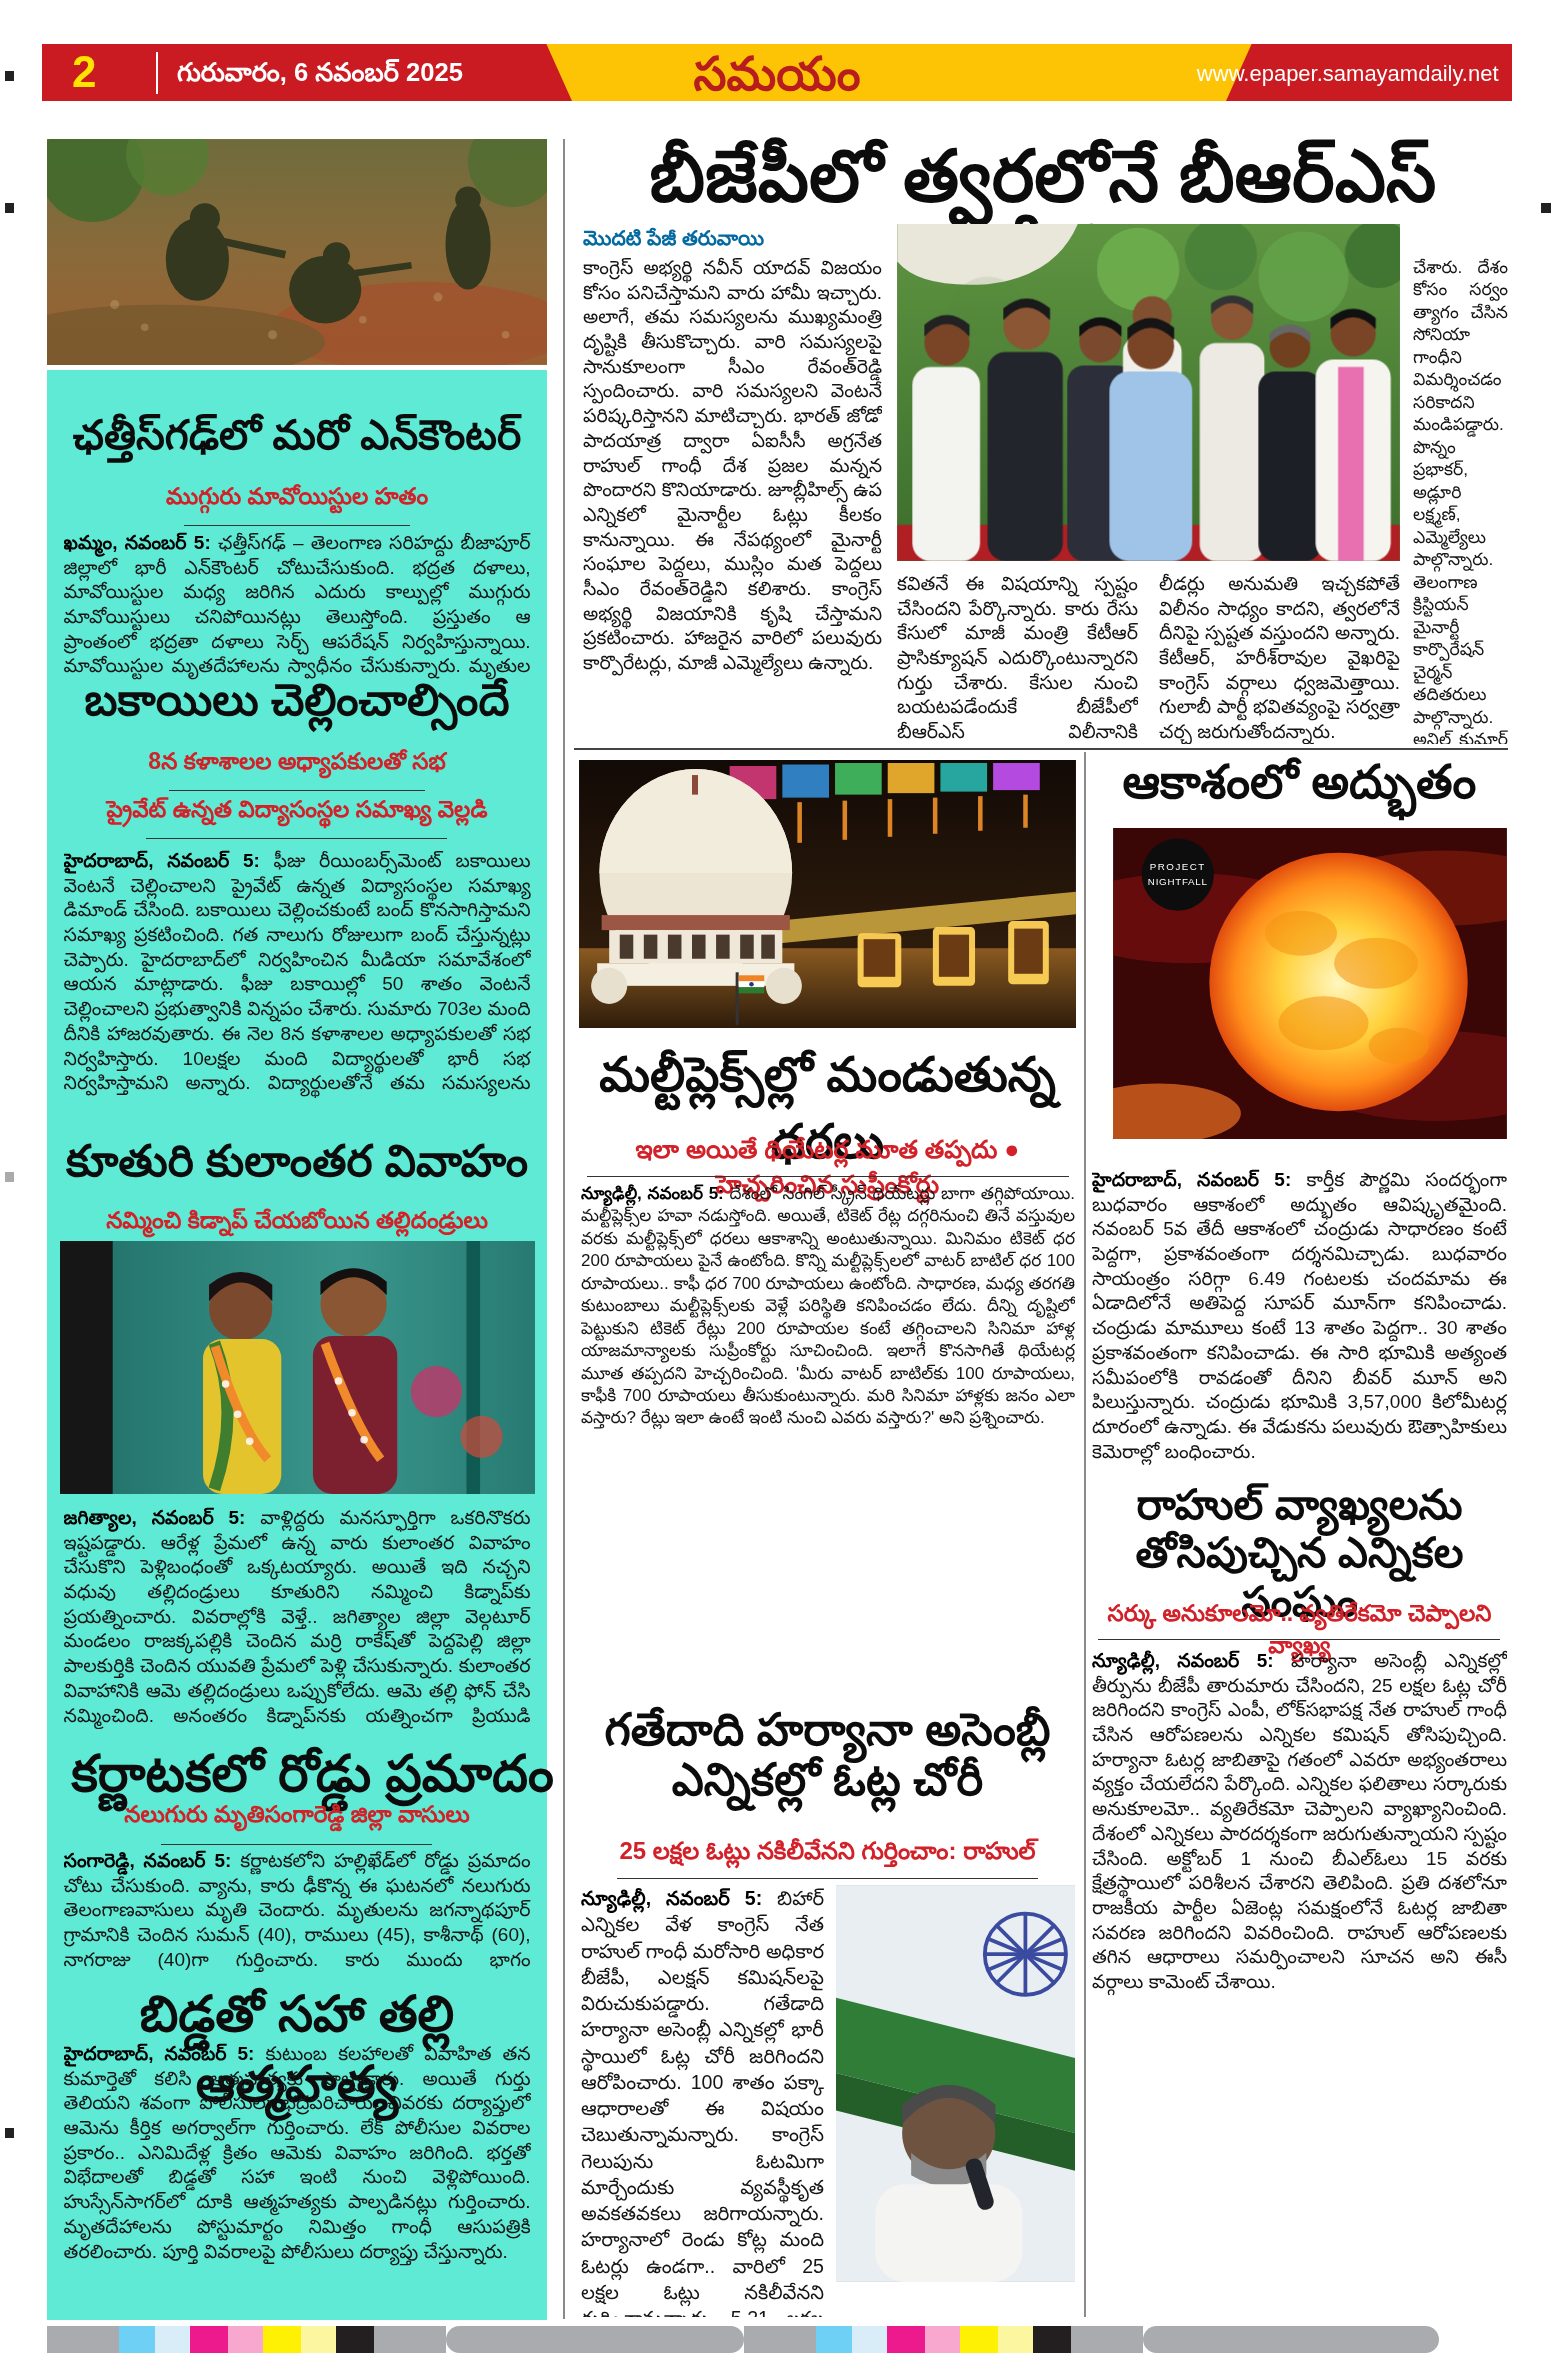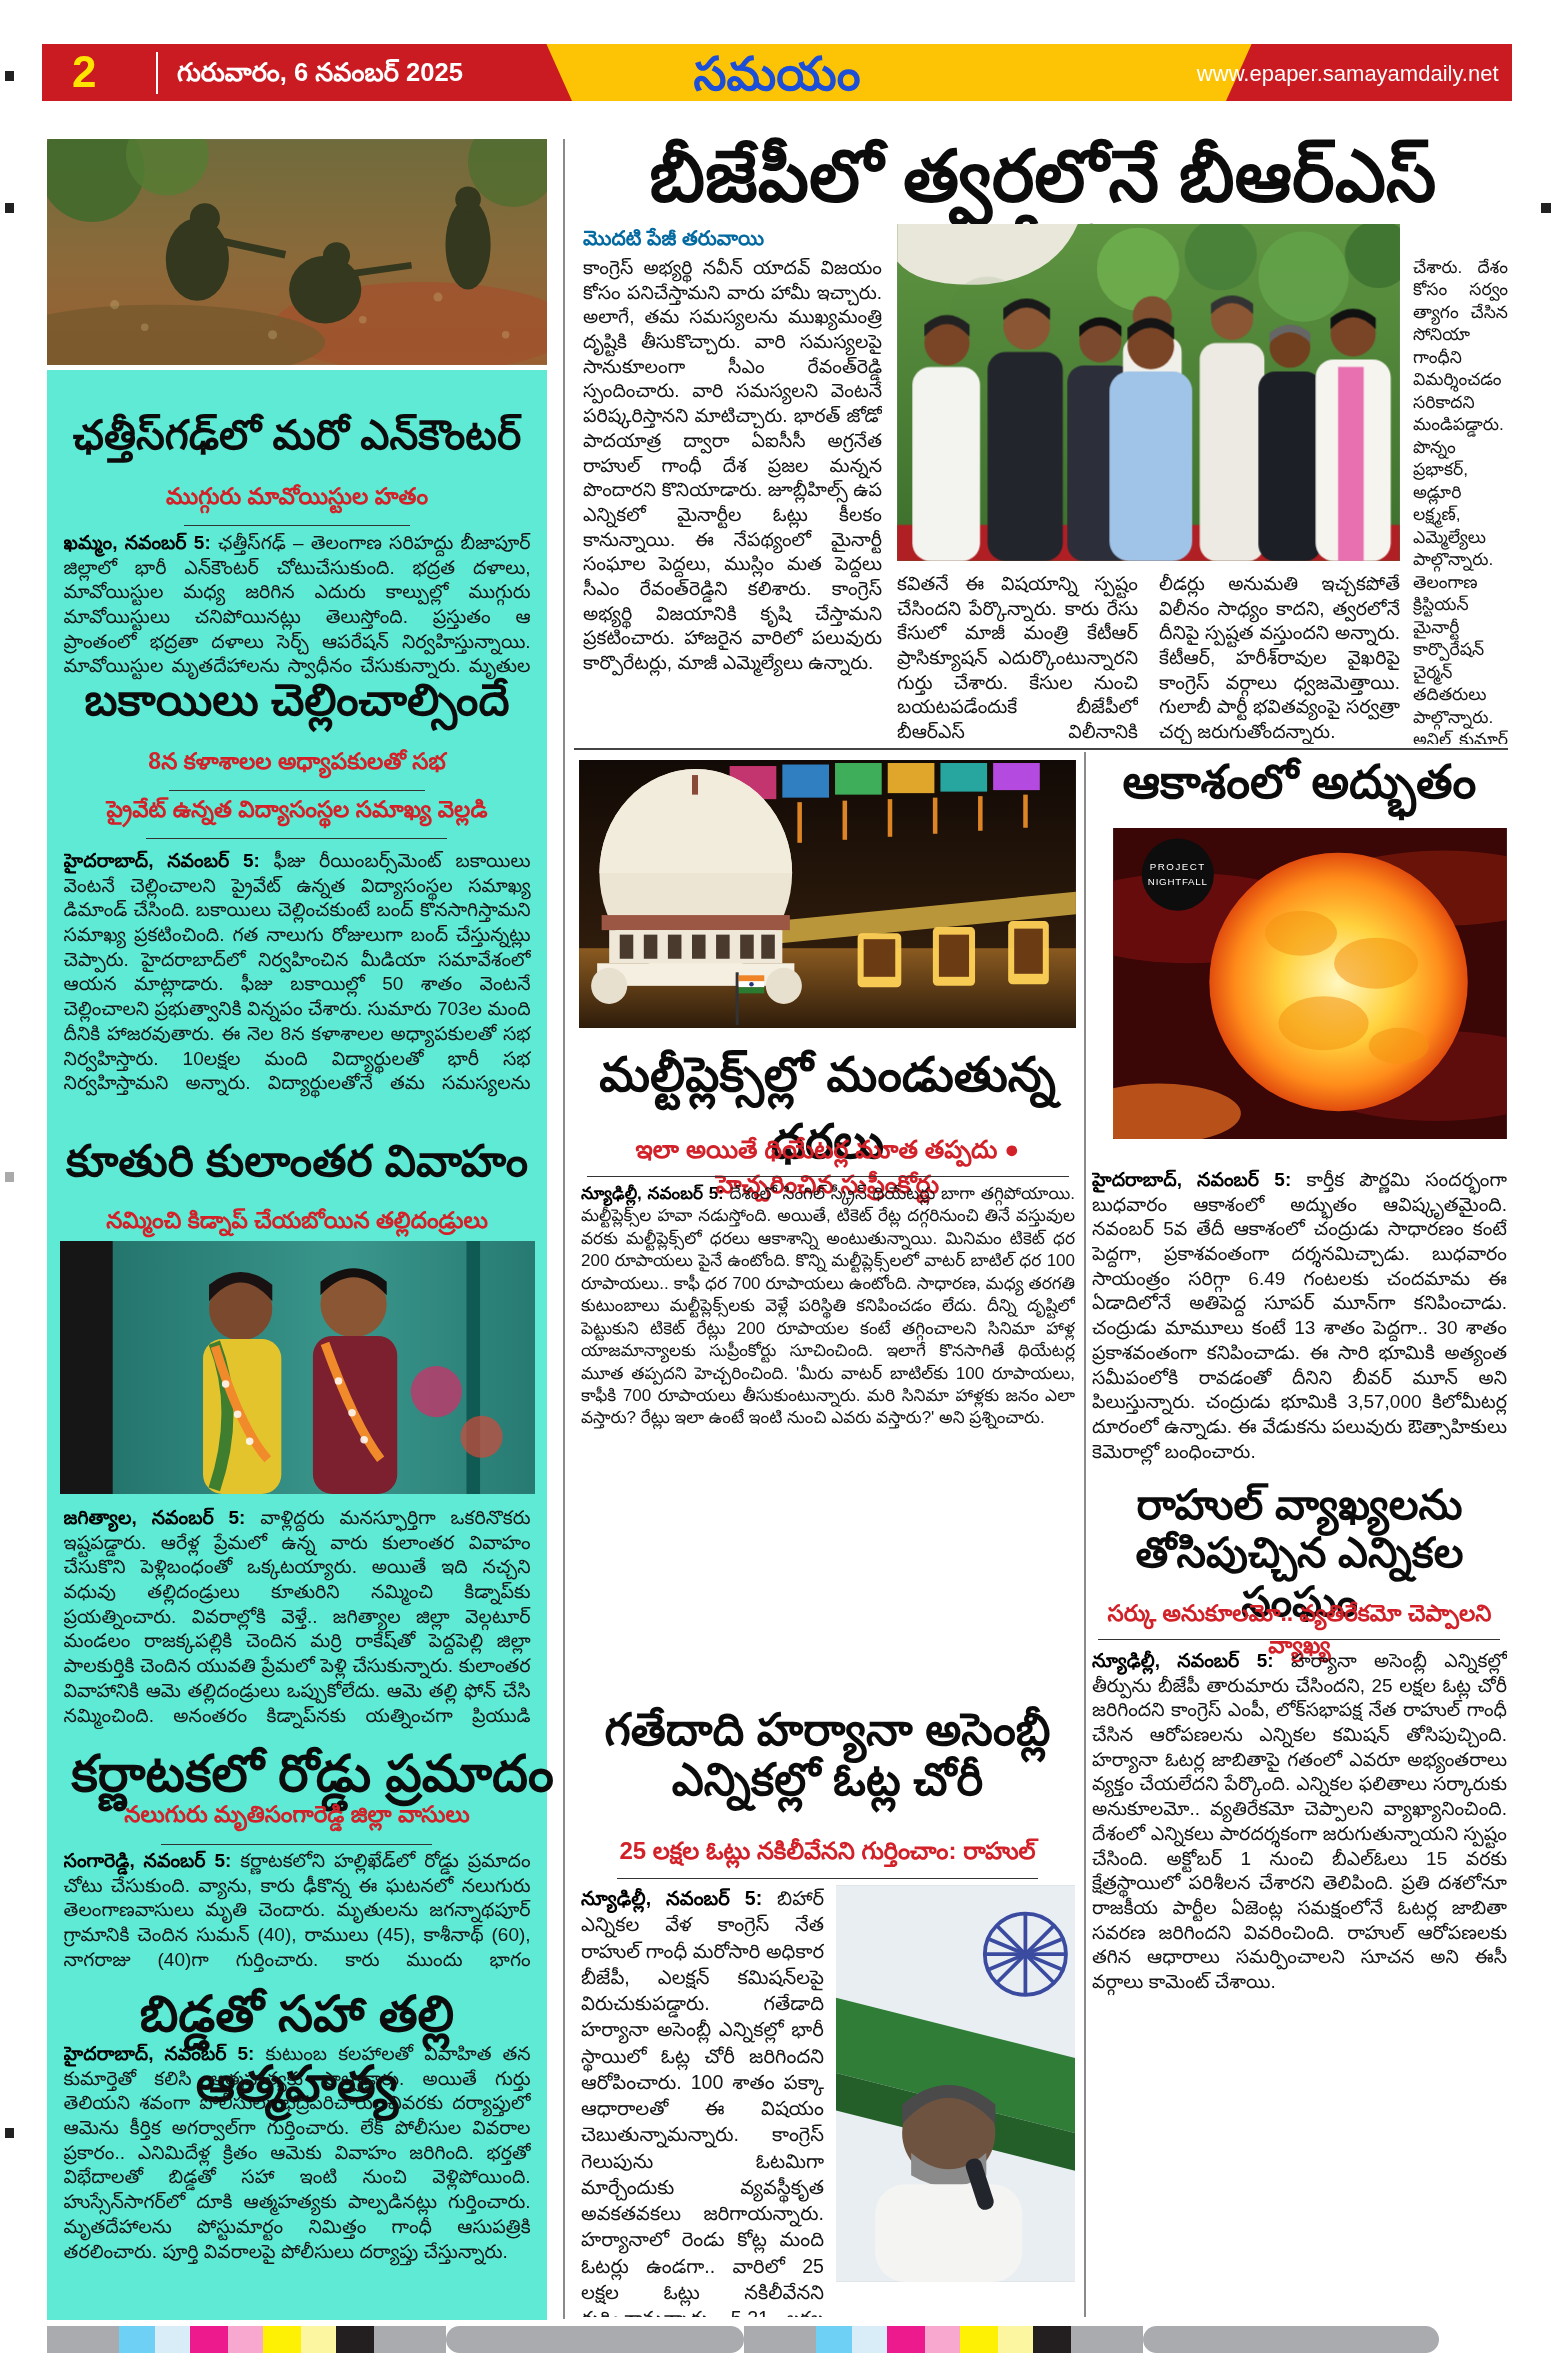--- a/index.html
+++ b/index.html
@@ -10,21 +10,21 @@
   
   .hdr{position:absolute;left:42px;top:44px;width:1470px;height:57px;background:#fcc405;}
   .hdr-red-left{position:absolute;left:0;top:0;width:530px;height:100%;background:#c91b21;
     clip-path:polygon(0 0,calc(100% - 25.6px) 0,100% 100%,0 100%);}
   .hdr-red-right{position:absolute;right:0;top:0;width:286px;height:100%;background:#c91b21;
     clip-path:polygon(25.6px 0,100% 0,100% 100%,0 100%);}
   .hdr-page-num{position:absolute;left:30px;top:3px;font-size:44px;font-weight:900;color:#ffe400;}
   .hdr-divider{position:absolute;left:114px;top:7.5px;width:2.3px;height:42px;background:#ffffff;}
   .hdr-date{position:absolute;left:135px;top:13.5px;font-size:25.6px;font-weight:bold;color:#ffffff;}
   .hdr-masthead{position:absolute;left:0;top:1.5px;width:100%;text-align:center;
-    font-size:47px;font-weight:900;color:#1d4ed8;}
+    font-size:47px;font-weight:900;color:#b91c1c;}
   .hdr-url{position:absolute;right:13.5px;top:16.6px;font-size:22px;color:#ffffff;}
 
   
   .vrule{position:absolute;width:1.5px;background:#8a8a8a;}
   .hrule{position:absolute;height:1.5px;background:#444;}
 
   
   .headline{font-weight:900;color:#0c0c0c;text-align:center;margin:0;}
   .subhead{color:#d22128;font-weight:bold;text-align:center;}
   .subrule{height:1.5px;background:#333;margin:7.5px auto 0;}

